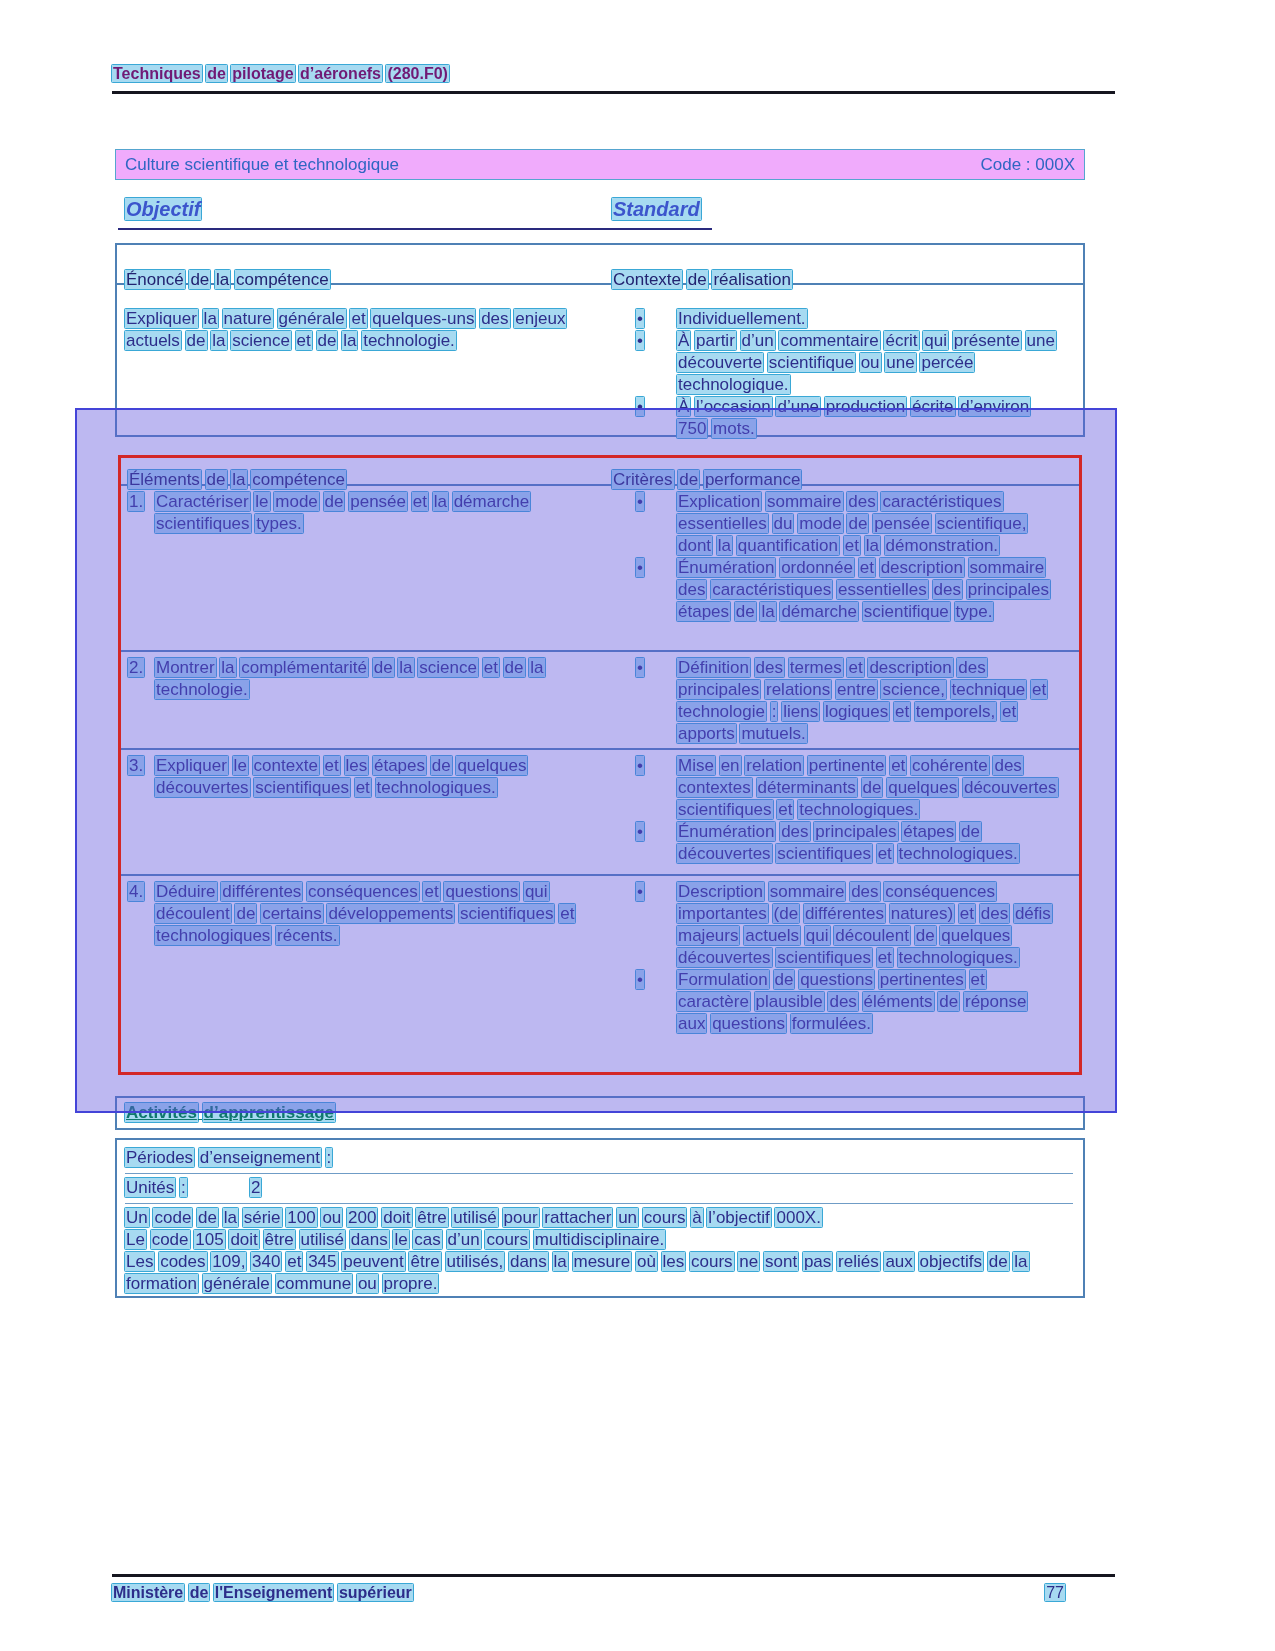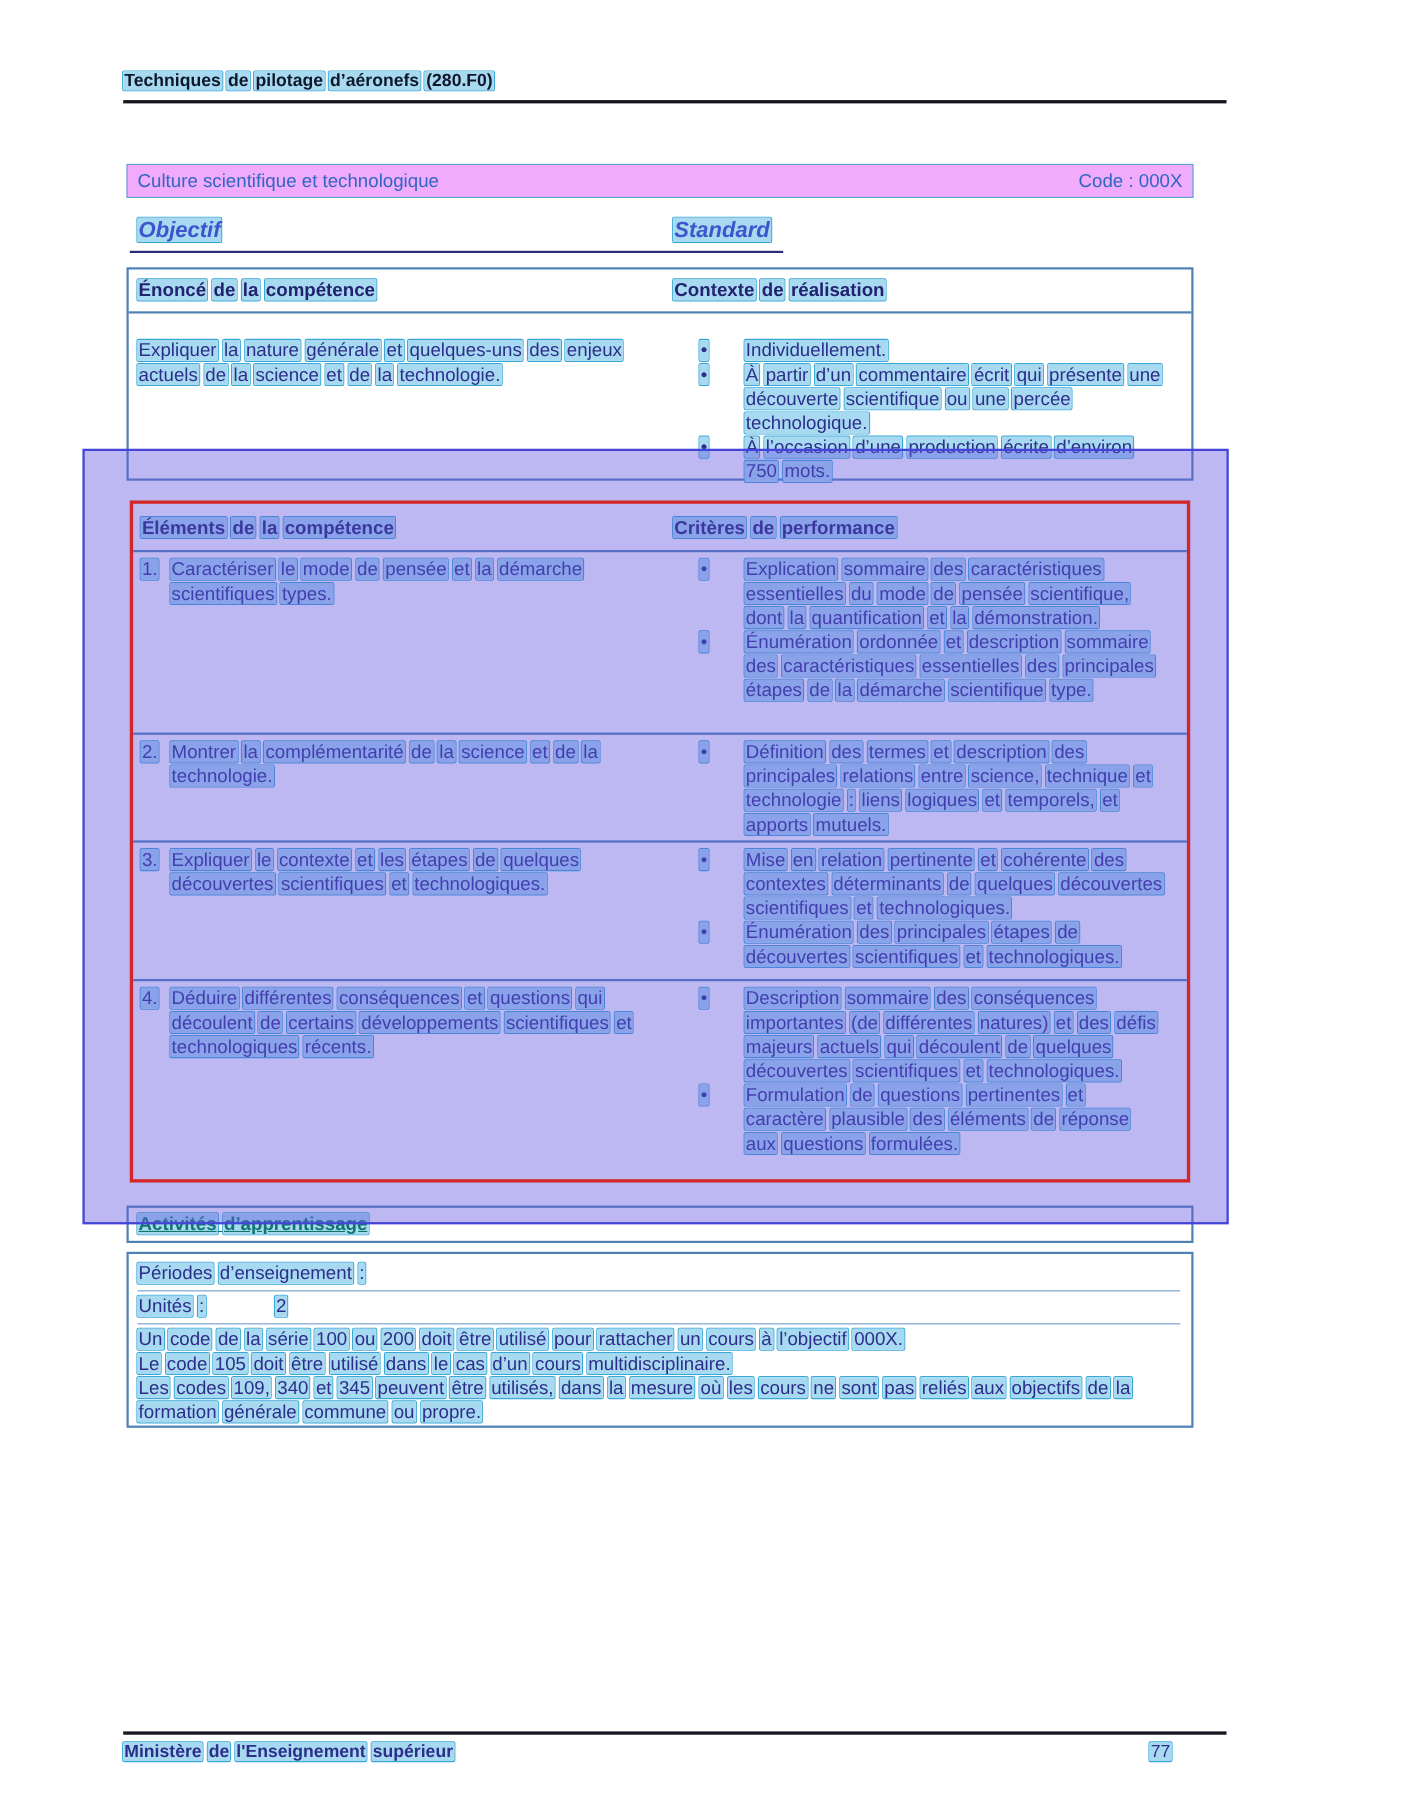--- a/index.html
+++ b/index.html
@@ -4,23 +4,23 @@
 <style>
   html,body { margin:0; padding:0; background:#ffffff; }
   .page {
     position:relative; width:1275px; height:1651px; background:#ffffff;
     font-family:"Liberation Sans", sans-serif; color:#2d2d8a;
     font-size:17px; line-height:22px; overflow:hidden;
   }
   
   .w { background:#a7daf1; box-shadow:0 0 0 1px #3aa8d6; border-radius:1px; padding:0 1px; }
 
-  .bold { font-weight:700; color:#222270; }
-
-  .doc-header { position:absolute; left:112px; top:63px; font-size:16px; font-weight:700; color:#0f172a; }
+  .bold { font-weight:400; color:#222270;margin-top:16px; }
+
+  .doc-header { position:absolute; left:112px; top:63px; font-size:16px; font-weight:700; color:#701a75; }
   .rule { position:absolute; left:112px; width:1003px; height:3px; background:#15151f; }
   .rule-top { top:91px; }
   .rule-bottom { top:1574px; }
 
   .title-bar {
     position:absolute; left:115px; top:149px; width:970px; height:31px; box-sizing:border-box;
     background:#f0abfc; border:1px solid #55a5cf; display:flex; align-items:center;
     justify-content:space-between; padding:0 9px; color:#2f66c2; font-size:17px;
   }
 
@@ -35,21 +35,21 @@
   .t1-head { display:grid; grid-template-columns:495px 1fr; box-sizing:border-box;
              height:40px; padding-top:8px; border-bottom:2px solid #4f81b5; }
   .t1-head > div:first-child { padding-left:8px; }
   .t1-body { display:grid; grid-template-columns:495px 1fr; padding-top:23px; }
   .cell-left { padding:0 35px 0 8px; }
   .cell-right { padding-right:20px; }
   .bullet-row { display:flex; }
   .bullet { flex:0 0 65px; box-sizing:border-box; padding-left:24px; }
   .bullet-text { flex:1; }
 
-  .t2 { left:118px; top:457px; width:964px; height:474px; border:3px solid transparent; }
+  .t2 { left:118px; top:441px; width:964px; height:474px; border:3px solid transparent; }
   .t2-head { display:grid; grid-template-columns:491px 1fr; box-sizing:border-box;
              height:42px; padding-top:9px; border-bottom:2px solid #4f81b5; }
   .t2-head > div:first-child { padding-left:7px; }
   .t2-row { display:grid; grid-template-columns:491px 1fr; box-sizing:border-box;
             overflow:hidden; padding-top:5px; }
   .t2-row + .t2-row { border-top:2px solid #4f81b5; }
   .r1 { height:164px; } .r2 { height:98px; } .r3 { height:126px; } .r4 { height:184px; }
   .num-row { display:flex; padding-left:7px; padding-right:30px; }
   .num { flex:0 0 27px; }
   .num-text { flex:1; }

